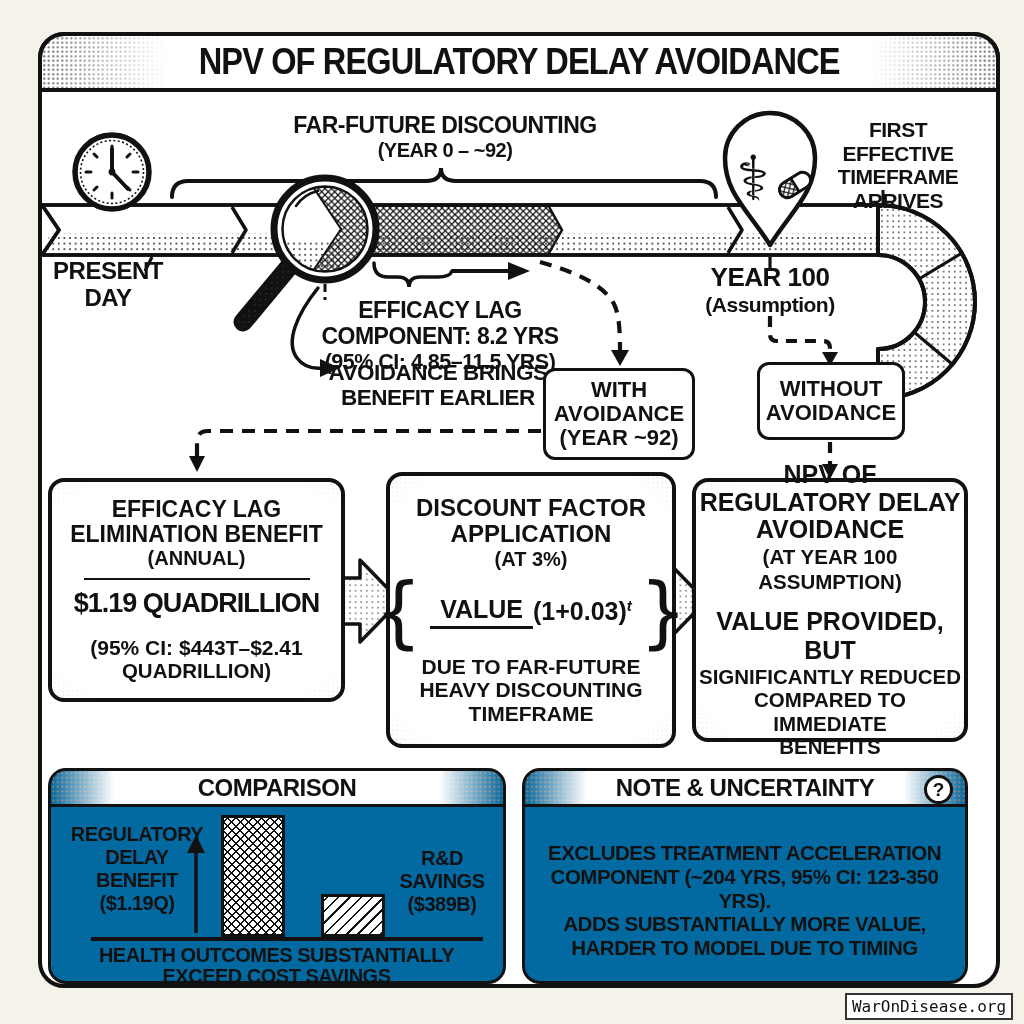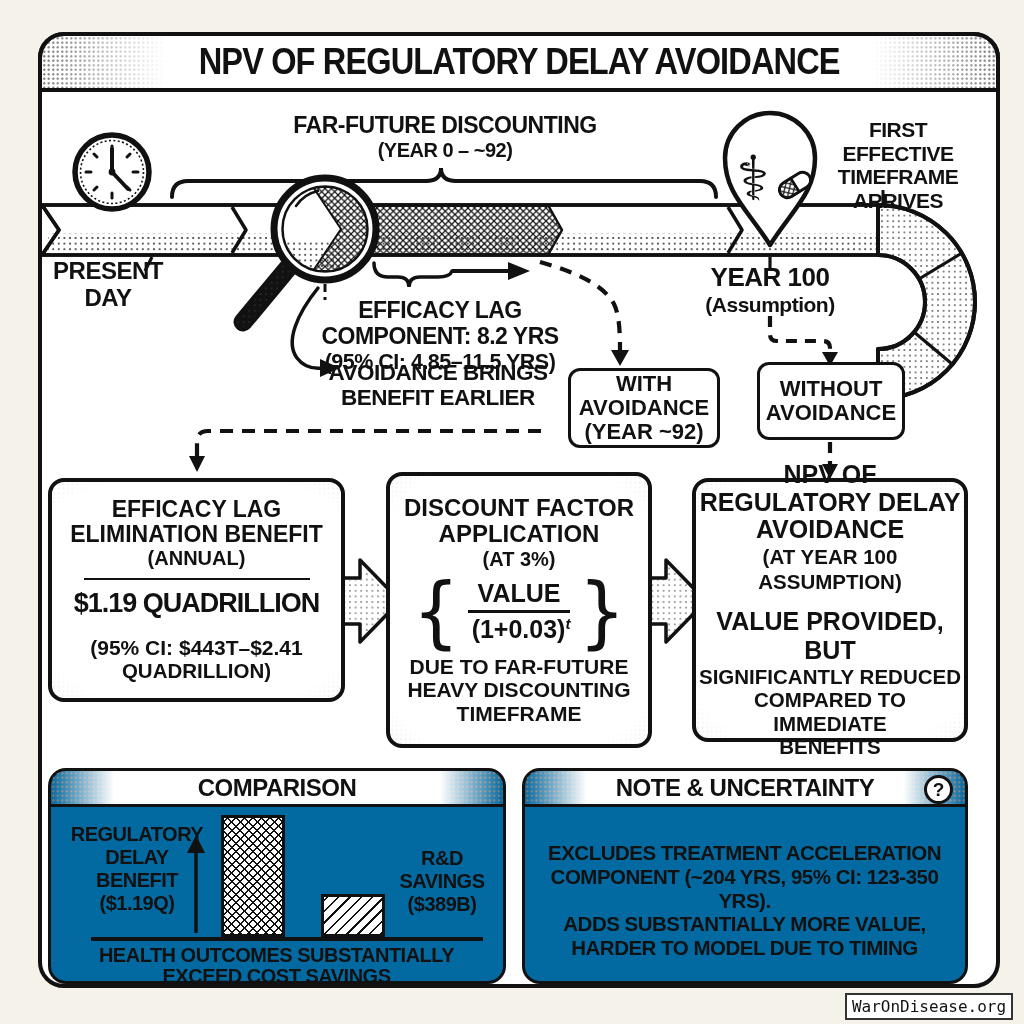--- a/index.html
+++ b/index.html
@@ -64,21 +64,21 @@
   }
   .bar.diag{
     background-image:repeating-linear-gradient(-45deg,#111 0 1.7px,transparent 1.7px 8px);
   }
   .baseline{position:absolute;background:#111;}
   .qcircle{
     position:absolute;width:29px;height:29px;border:3px solid #111;border-radius:50%;
     display:flex;align-items:center;justify-content:center;font-weight:700;font-size:19px;
     background:#fff;box-sizing:border-box;
   }
-  .frac{display:inline-flex;flex-direction:column;align-items:flex-end;}
+  .frac{display:inline-flex;align-items:flex-start;}
   .frac .num{font-size:25px;font-weight:700;border-bottom:3px solid #111;padding:0 10px 2px;}
   .frac .den{font-size:25px;font-weight:700;padding-top:2px;}
   .frac sup{font-size:15px;font-style:italic;}
   .brace{font-size:74px;font-weight:400;line-height:1;transform:scaleY(1.05);font-family:"DejaVu Sans",sans-serif;}
   .watermark{
     position:absolute;left:845px;top:993px;width:168px;height:27px;z-index:3;
     background:#fff;border:2px solid #333;box-sizing:border-box;
     display:flex;align-items:center;justify-content:center;
     font-family:"DejaVu Sans Mono",monospace;font-size:16px;color:#111;
   }
@@ -236,42 +236,42 @@
 <div class="t" style="left:318px;top:360px;width:240px;font-size:22.5px;line-height:1.12;">
   <div>AVOIDANCE BRINGS</div>
   <div>BENEFIT EARLIER</div>
 </div>
 
 <div class="t" style="left:700px;top:262px;width:140px;">
   <div style="font-size:26px;">YEAR 100</div>
   <div style="font-size:21px;">(Assumption)</div>
 </div>
 
-<div class="sketchbox smallbox" style="left:568px;top:368px;width:152px;height:80px;font-size:22px;line-height:1.1;">
+<div class="sketchbox smallbox" style="left:543px;top:368px;width:152px;height:92px;font-size:22px;line-height:1.1;">
   <div>WITH</div>
   <div>AVOIDANCE</div>
   <div>(YEAR ~92)</div>
 </div>
 
 <div class="sketchbox smallbox" style="left:757px;top:362px;width:148px;height:78px;font-size:22px;line-height:1.1;">
   <div>WITHOUT</div>
   <div>AVOIDANCE</div>
 </div>
 
 <div class="sketchbox" style="left:48px;top:478px;width:297px;height:224px;">
   <div style="font-size:23px;line-height:1.08;">EFFICACY LAG</div>
   <div style="font-size:23px;line-height:1.08;">ELIMINATION BENEFIT</div>
   <div style="font-size:20px;line-height:1.15;">(ANNUAL)</div>
   <div class="divline" style="width:226px;"></div>
   <div style="font-size:27px;letter-spacing:-1px;">$1.19 QUADRILLION</div>
   <div style="font-size:21px;line-height:1.12;margin-top:17px;">(95% CI: $443T–$2.41</div>
   <div style="font-size:20.5px;line-height:1.12;">QUADRILLION)</div>
 </div>
 
-<div class="sketchbox" style="left:386px;top:472px;width:266px;height:276px;">
+<div class="sketchbox" style="left:386px;top:472px;width:290px;height:276px;">
   <div style="font-size:24px;line-height:1.08;">DISCOUNT FACTOR</div>
   <div style="font-size:24px;line-height:1.08;">APPLICATION</div>
   <div style="font-size:20px;line-height:1.2;">(AT 3%)</div>
   <div style="display:flex;align-items:center;justify-content:center;margin:4px 0 6px;">
     <span class="brace">{</span>
     <span class="frac" style="margin:0 8px;">
       <span class="num">VALUE</span>
       <span class="den"><span>(1+0.03)</span><sup>t</sup></span>
     </span>
     <span class="brace">}</span>

